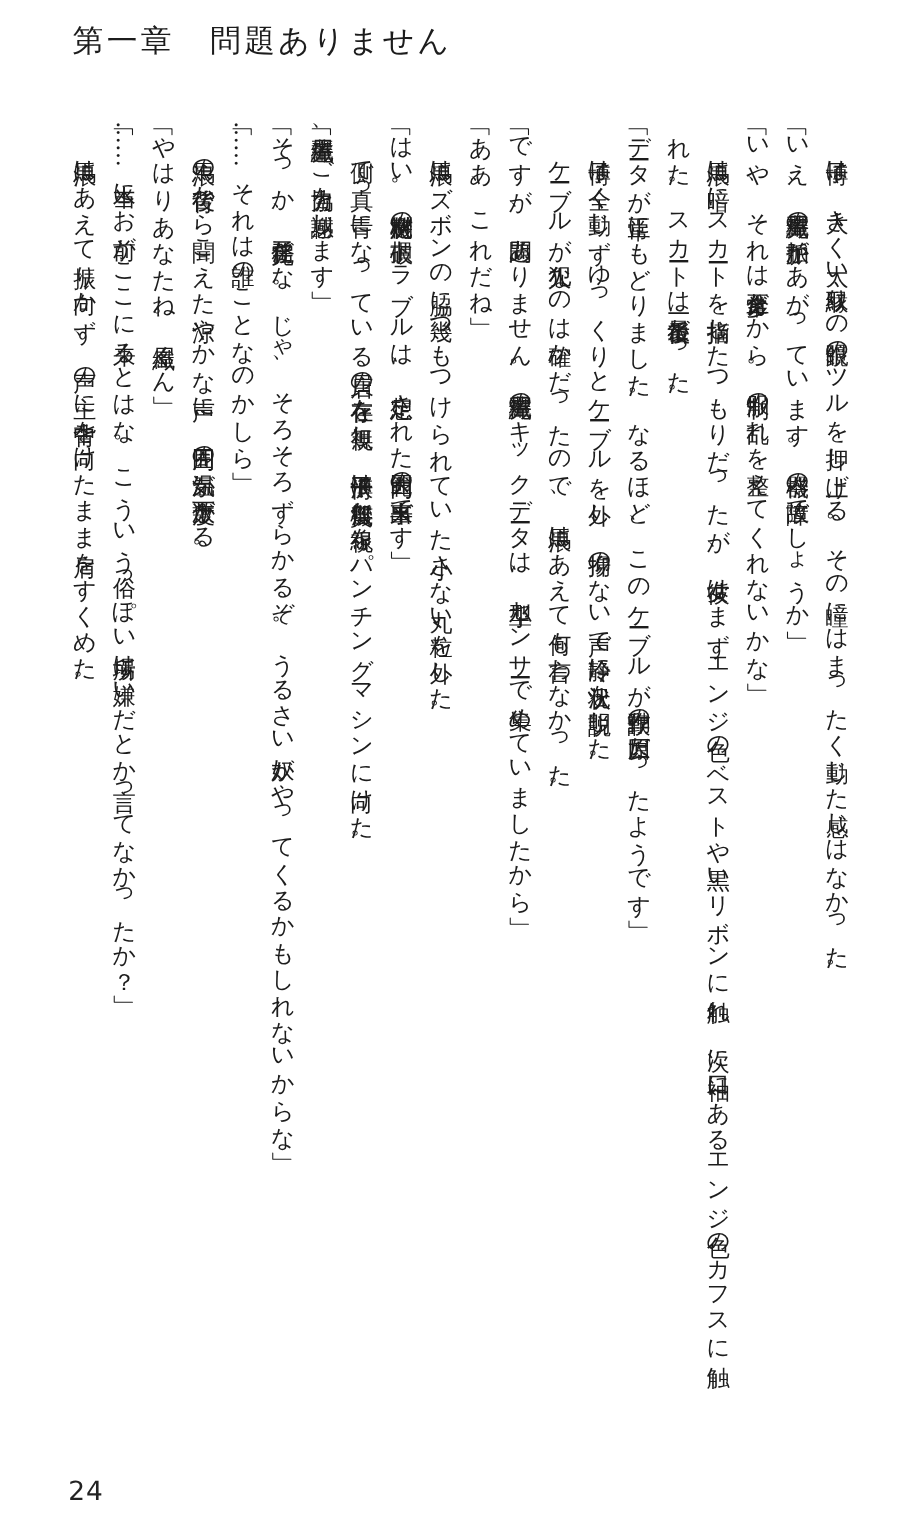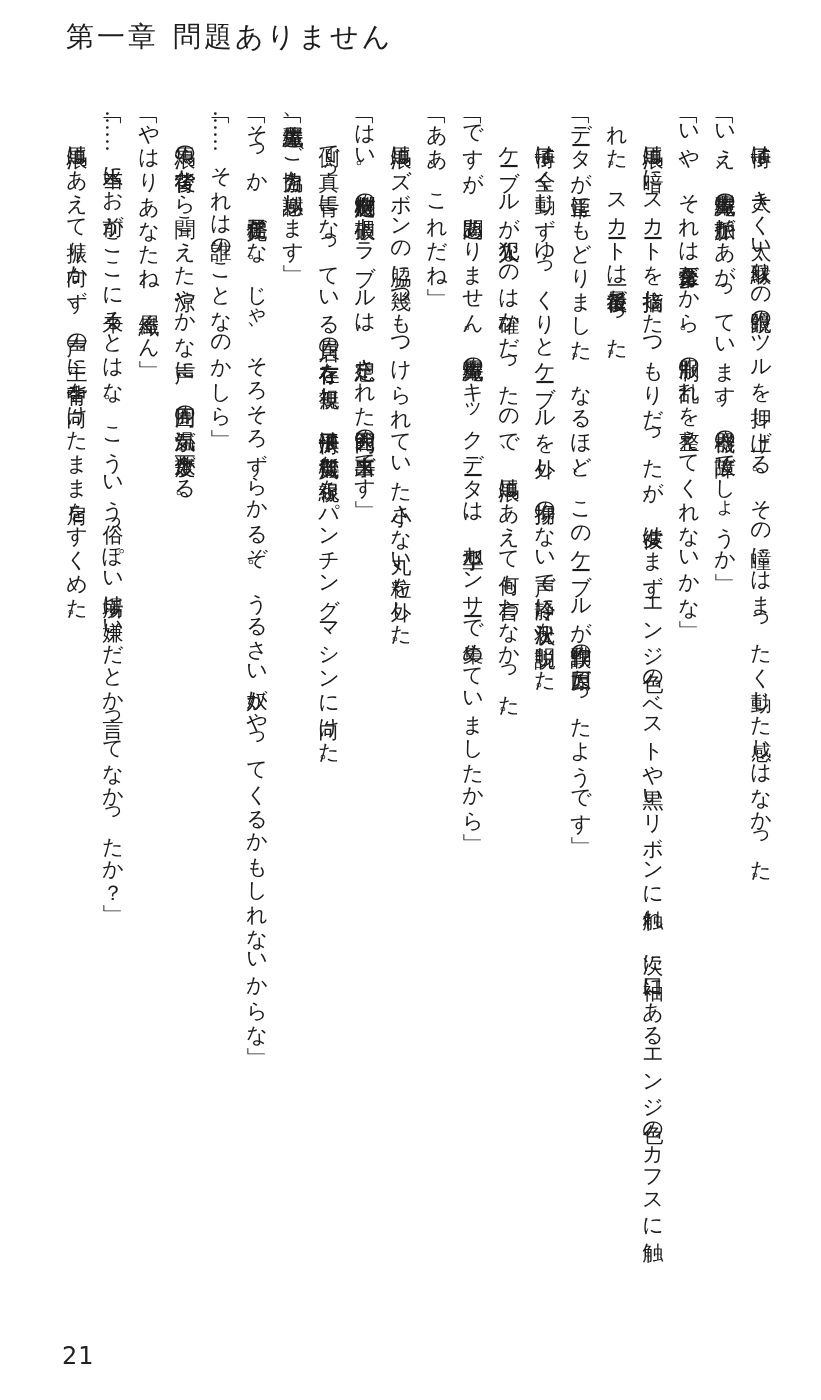--- a/index.html
+++ b/index.html
@@ -14,21 +14,21 @@
     font-family: "DejaVu Serif", "Liberation Serif", serif;
     overflow: hidden;
   }
 
   
   .chapter-header {
     position: absolute;
     top: 18px;
     left: 66px;
     display: flex;
-    gap: 14px;
+    gap: 32px;
     font-size: 28px;
     font-weight: 500;
     letter-spacing: 3px;
     white-space: nowrap;
   }
 
   
   .text-block {
     position: absolute;
     top: 110px;
@@ -80,15 +80,15 @@
     <p class="line">　側で真っ青になっている店員の存在を無視し、平沢博子は無機質な視線をパンチングマシンに向けた。</p>
     <p class="line">「織屋先輩、ご協力を感謝します」</p>
     <p class="line">「そっか、任務完了だな。じゃ、そろそろずらかるぞ。うるさい奴がやってくるかもしれないからな」</p>
     <p class="line">「……それは誰のことなのかしら」</p>
     <p class="line">　浪馬の背後から聞こえた涼やかな声に、周囲の気温が数度下がる。</p>
     <p class="line">「やはりあなたね。織屋くん」</p>
     <p class="line">「……本当にお前がここに来るとはな。こういう俗っぽい場所は嫌いだとか言ってなかったか？」</p>
     <p class="line">　浪馬はあえて振り向かず、声の主に背中を向けたまま肩をすくめた。</p>
   </main>
 
-  <div class="page-number">21</div>
+  <div class="page-number">24</div>
 
 </div>
 
 </body></html>

